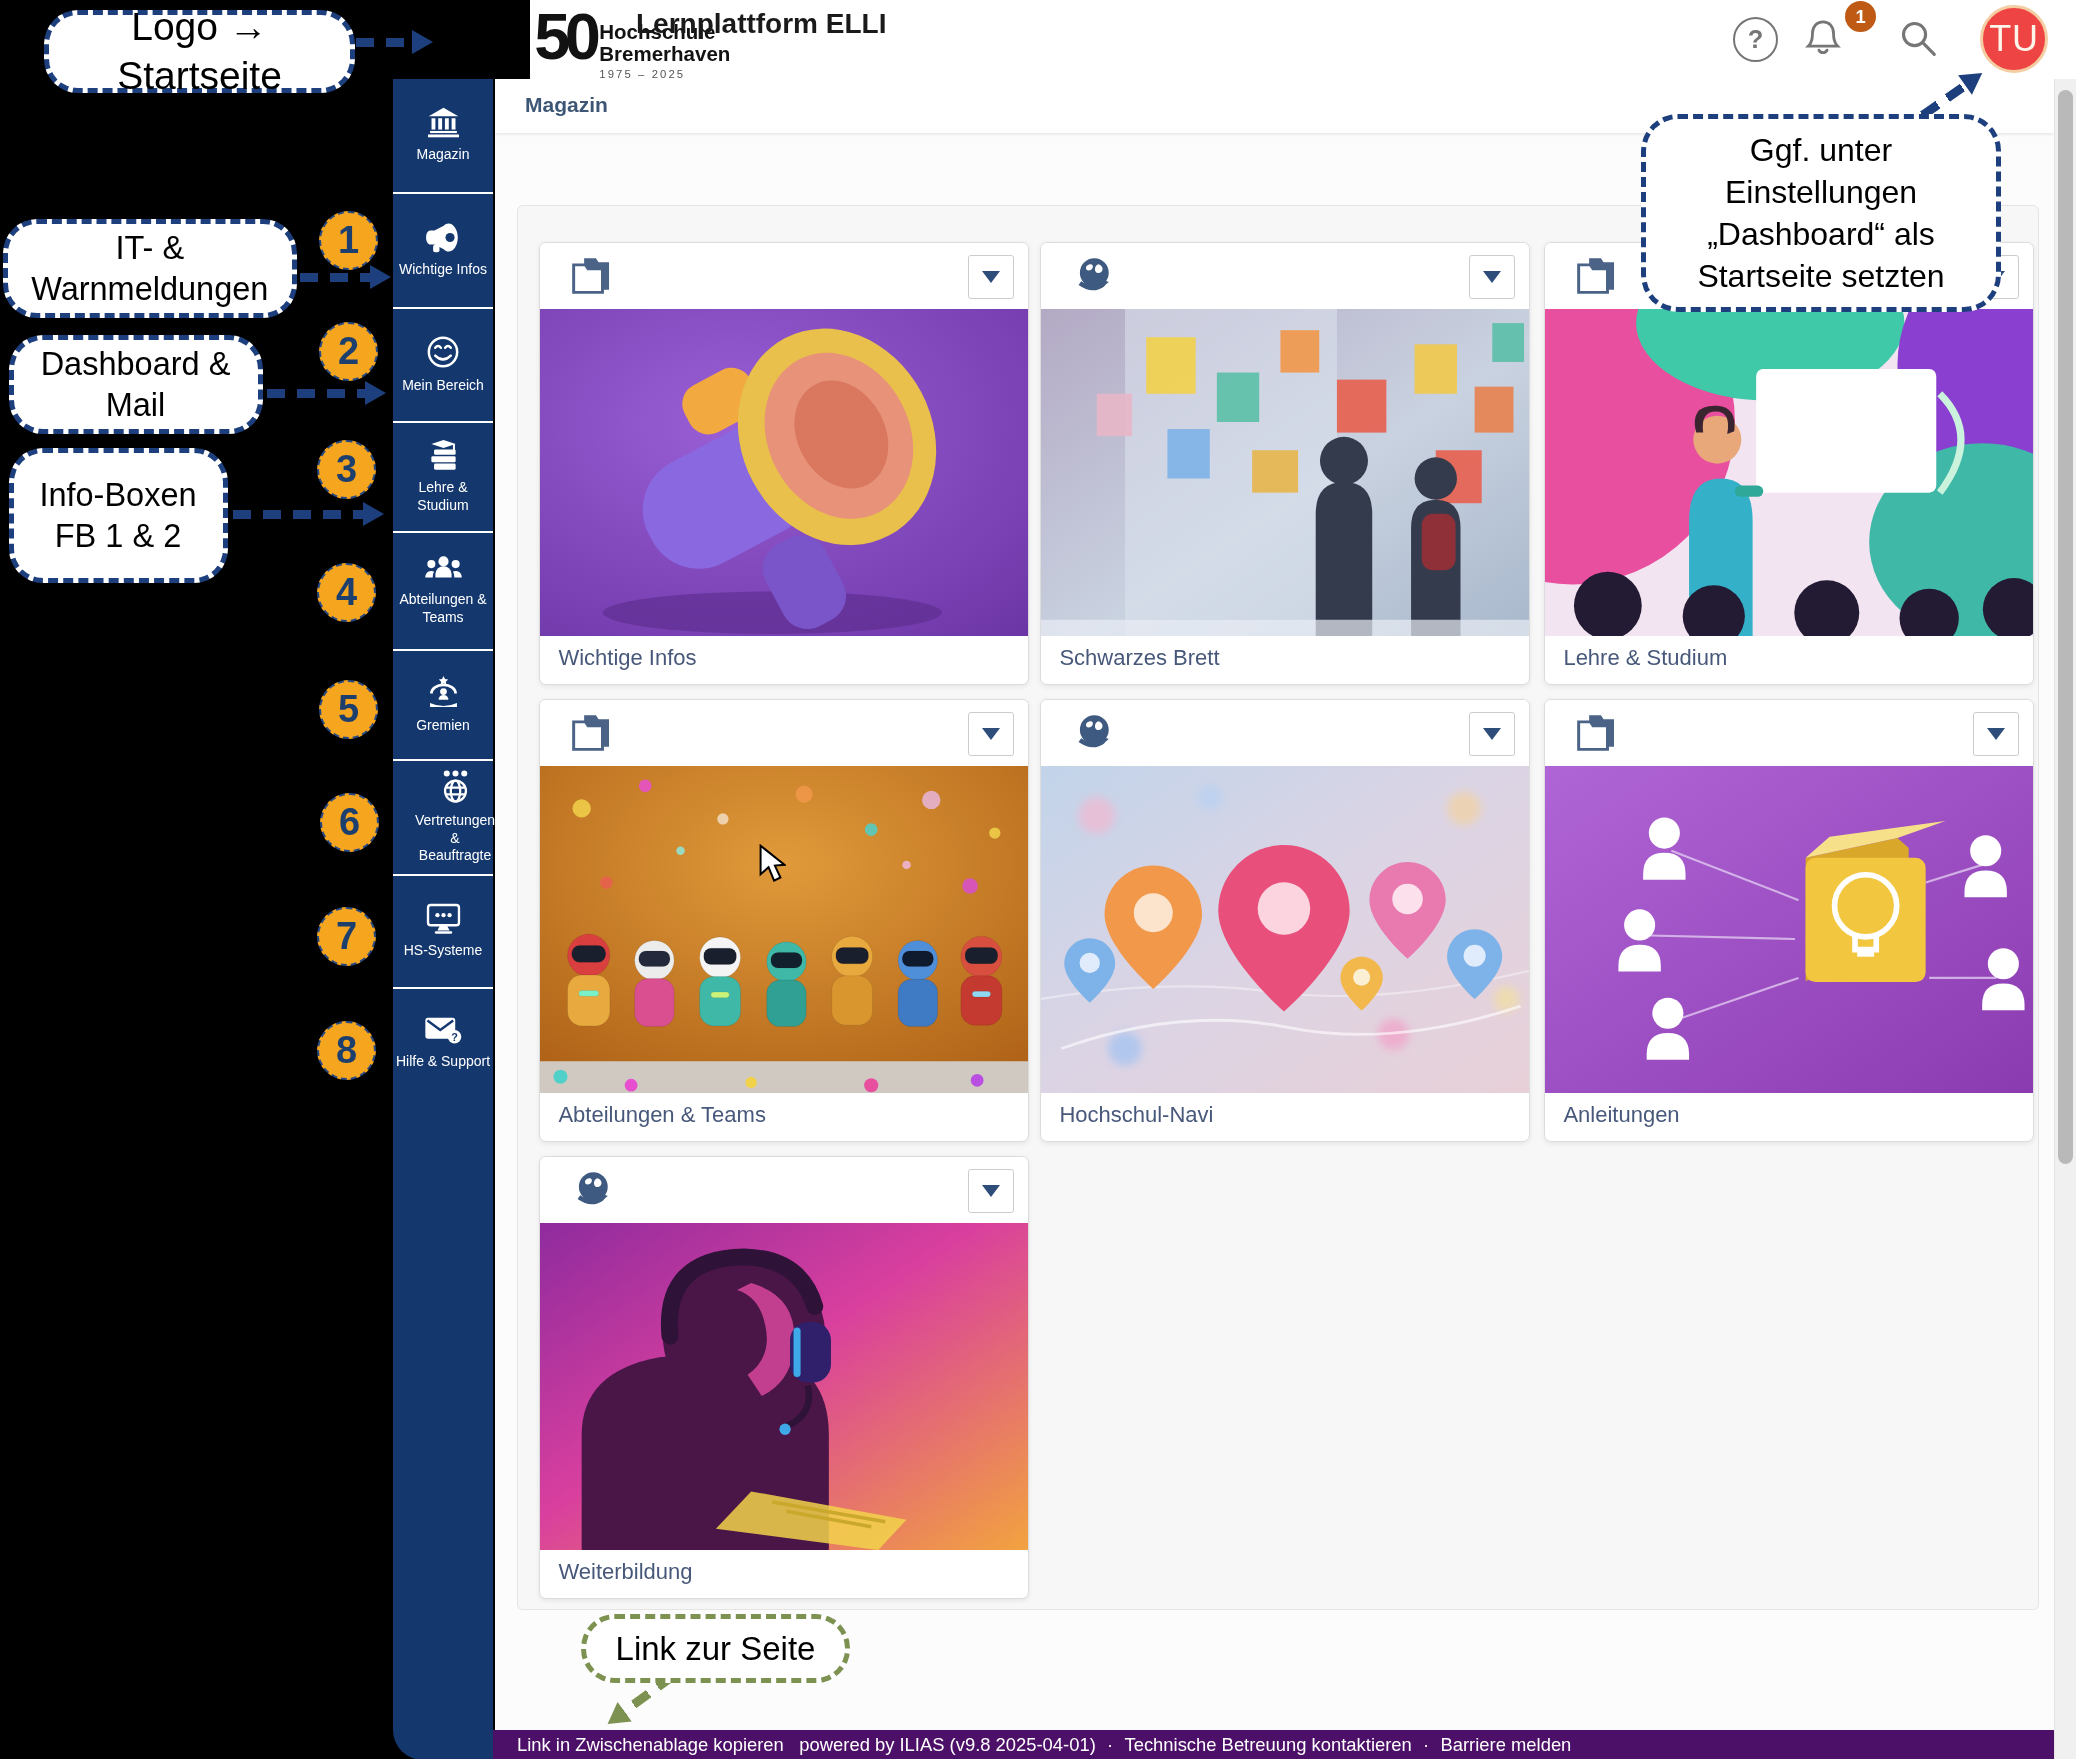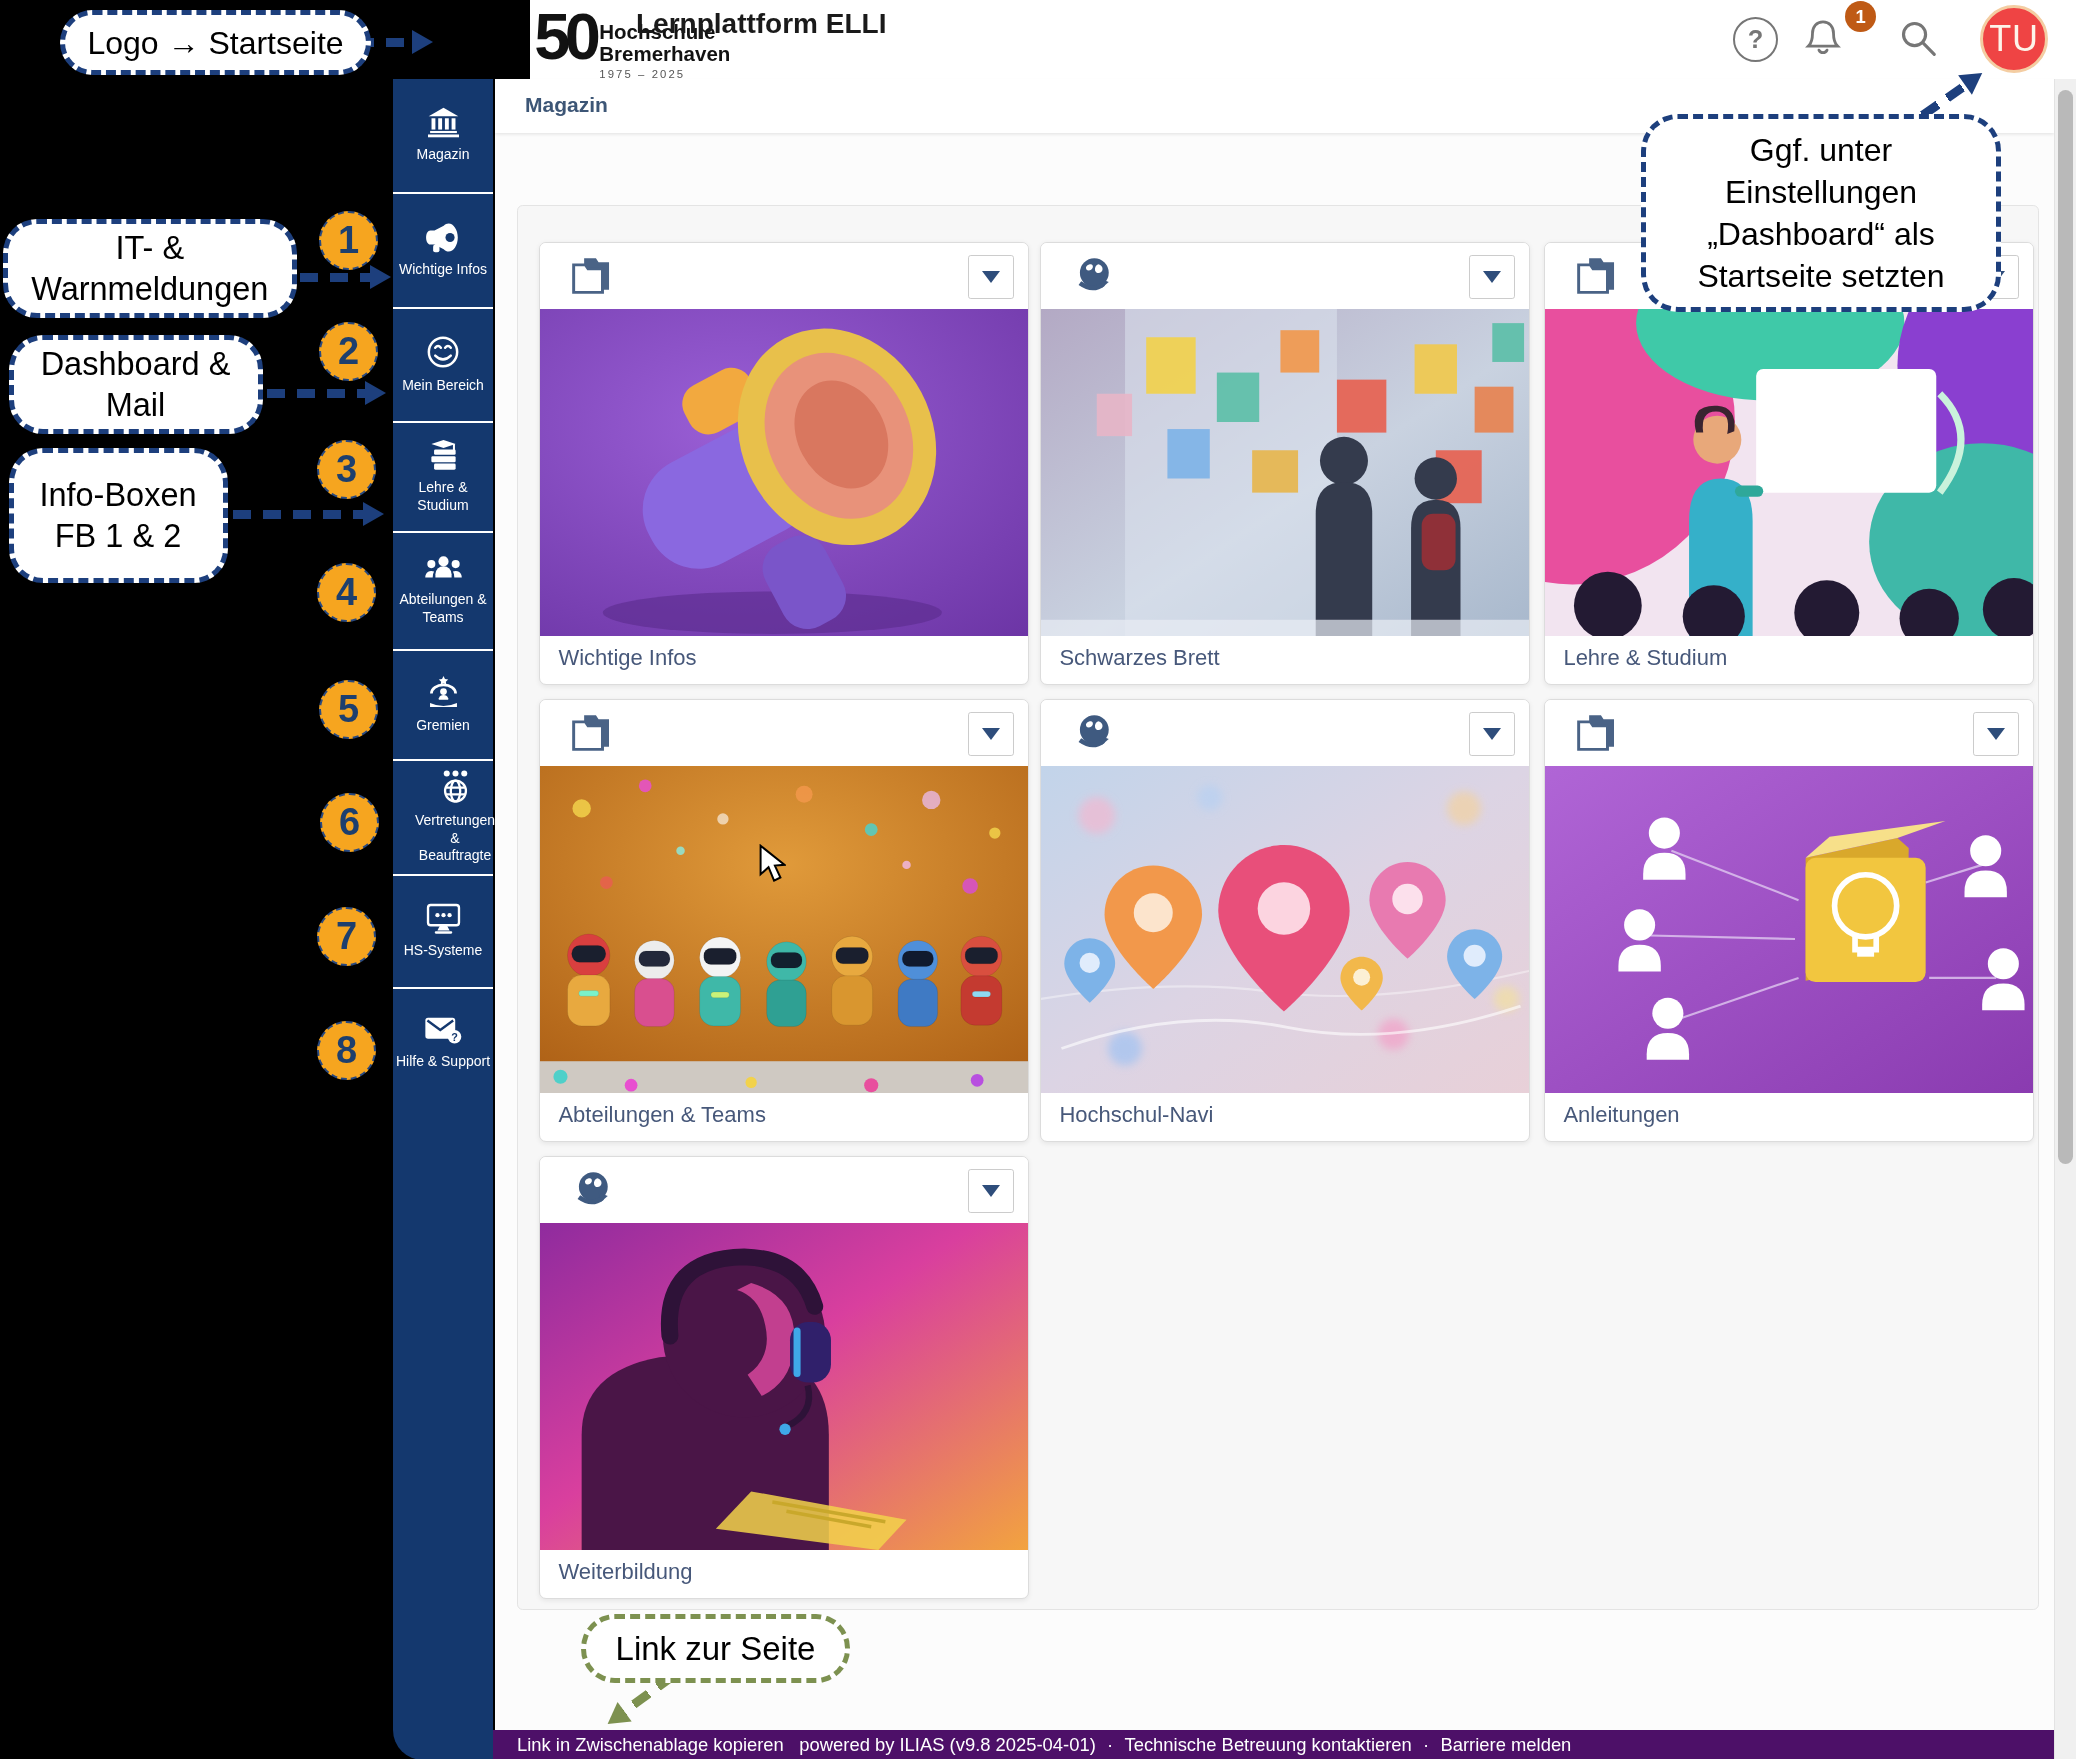--- a/index.html
+++ b/index.html
@@ -651,21 +651,21 @@
     <span>·</span>
     <span class="lnk">Technische Betreuung kontaktieren</span>
     <span>·</span>
     <span class="lnk">Barriere melden</span>
   </div>
 
   <div class="scroll-track">
     <div class="scroll-thumb"></div>
   </div>
 
-  <div class="callout" style="left:60px;top:10px;width:311px;height:65px;font-size:32px;">Logo → Startseite</div>
+  <div class="callout" style="left:44px;top:10px;width:311px;height:83px;font-size:39px;">Logo → Startseite</div>
   <div class="dash-arrow" style="left:356px;top:38px;width:57px;"></div>
 
   <div class="callout" style="left:2.8px;top:219px;width:294px;height:99px;font-size:32.5px;">IT- &amp;
 Warnmeldungen</div>
   <div class="dash-arrow" style="left:300px;top:273px;width:71px;"></div>
 
   <div class="callout" style="left:8.5px;top:335px;width:254px;height:99px;font-size:32.5px;">Dashboard &amp;
 Mail</div>
   <div class="dash-arrow" style="left:267px;top:389px;width:99px;"></div>
 

